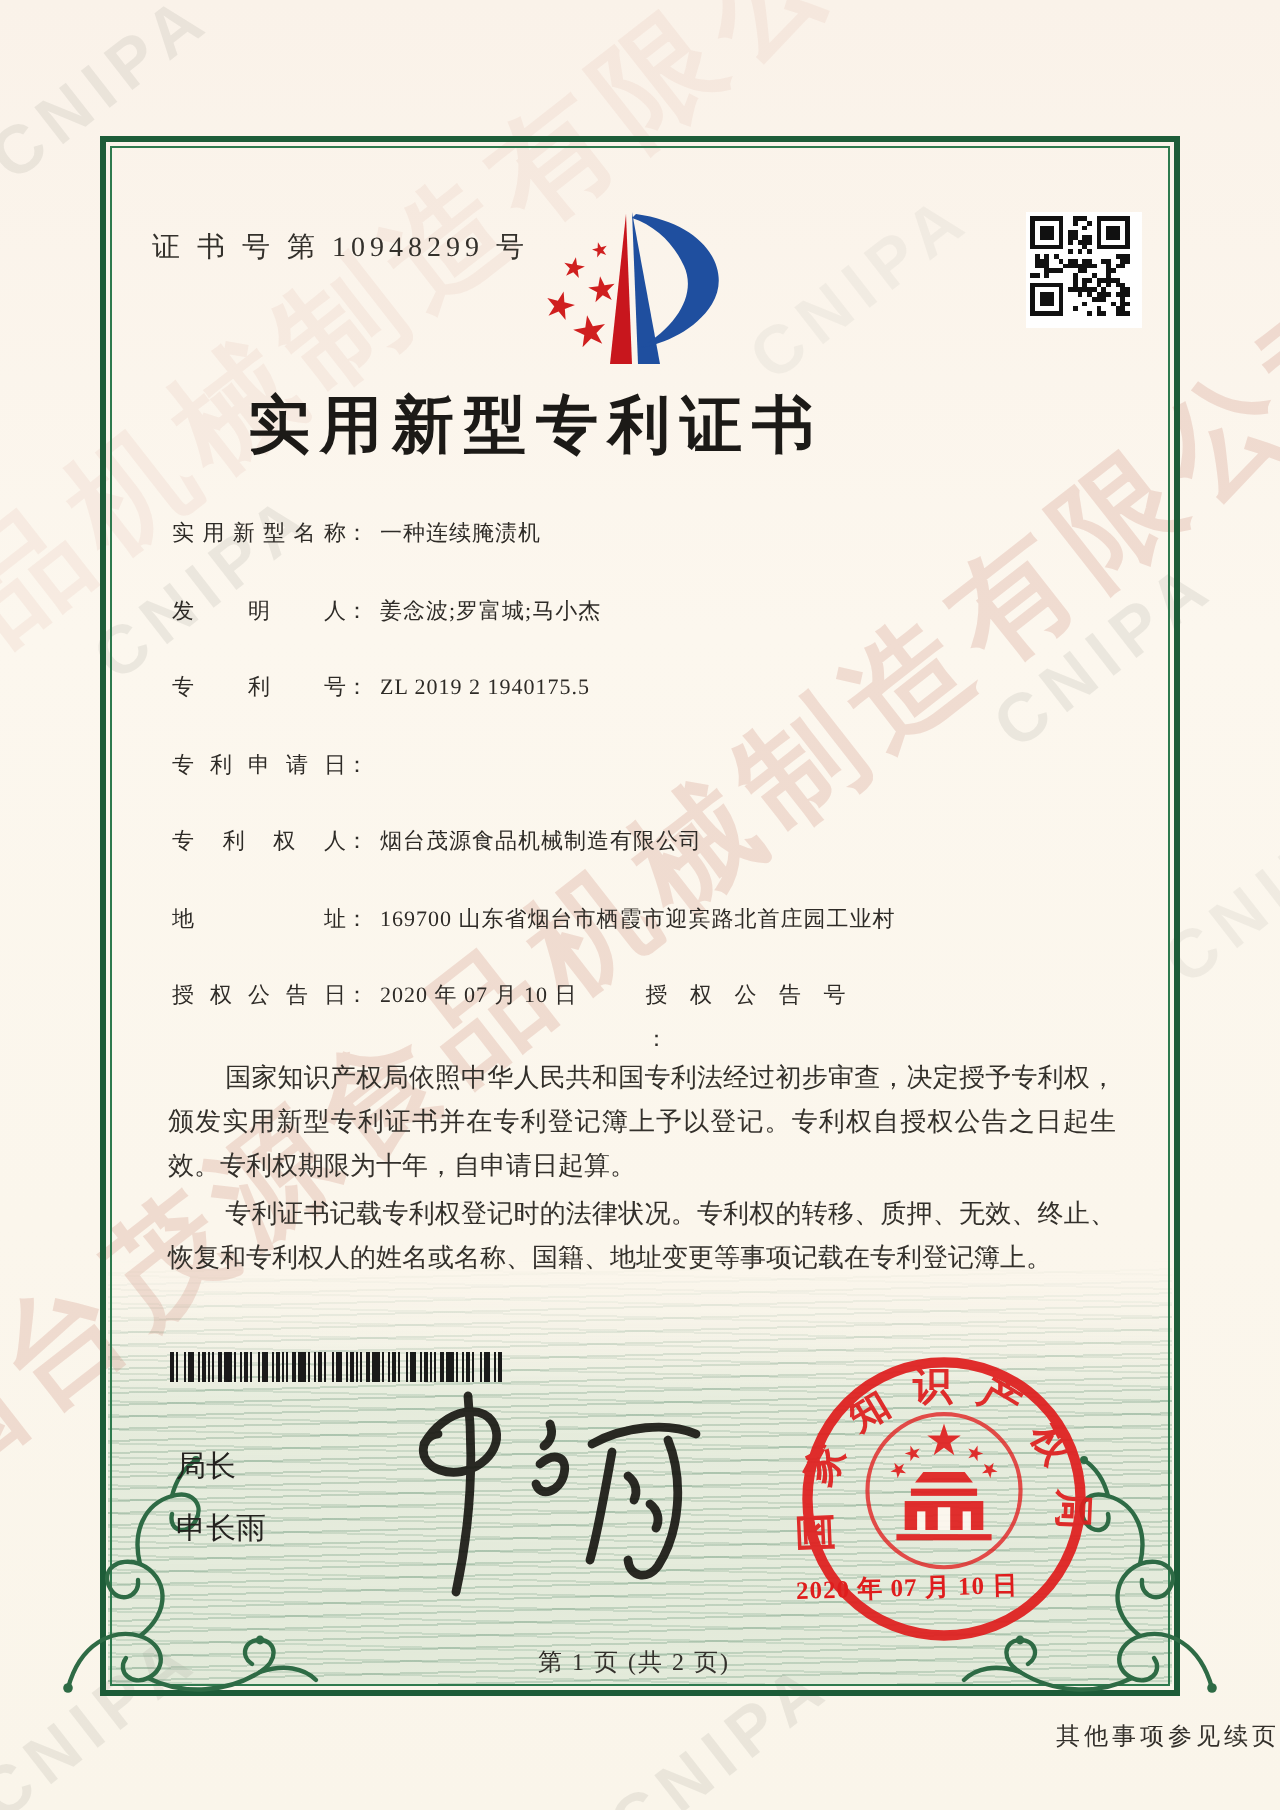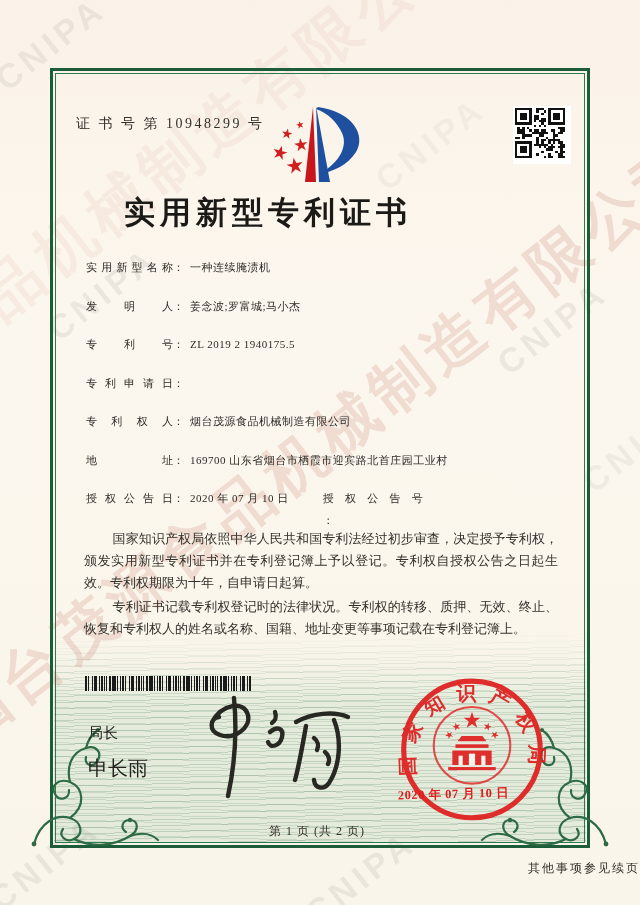--- a/index.html
+++ b/index.html
@@ -46,21 +46,21 @@
 
   
   .paras{position:absolute;left:84px;top:528px;width:474px;z-index:6;font-size:13px;line-height:22px;
          text-align:justify;color:#33302b;}
   .paras p{margin:0 0 2px 0;text-indent:2.2em;}
 
   
   .barcode{position:absolute;left:85px;top:676px;width:168px;height:15px;z-index:6;}
   .director-title{position:absolute;left:88px;top:724px;font-size:15px;font-weight:500;z-index:6;
                   font-family:Liberation Sans, sans-serif;color:#24221f;}
-  .director-name{position:absolute;left:88px;top:755px;font-size:20px;font-weight:500;z-index:6;
+  .director-name{position:absolute;left:88px;top:755px;font-size:15px;font-weight:500;z-index:6;
                  font-family:"Liberation Sans","DejaVu Sans",sans-serif;color:#24221f;}
   .signature{position:absolute;left:182px;top:690px;z-index:6;}
   .seal{position:absolute;left:393px;top:675px;z-index:7;opacity:.92;}
   .seal-date{position:absolute;left:398px;top:786px;z-index:8;font-size:12.5px;color:#df1d1d;
              letter-spacing:.5px;font-weight:bold;transform:rotate(-1.5deg);}
   .page-info{position:absolute;left:50px;top:823px;width:534px;text-align:center;font-size:12px;
              color:#33302b;z-index:6;letter-spacing:1px;}
   .note{position:absolute;left:0;top:860px;width:640px;text-align:right;font-size:12px;color:#33302b;
         z-index:6;letter-spacing:2px;}
 </style>

